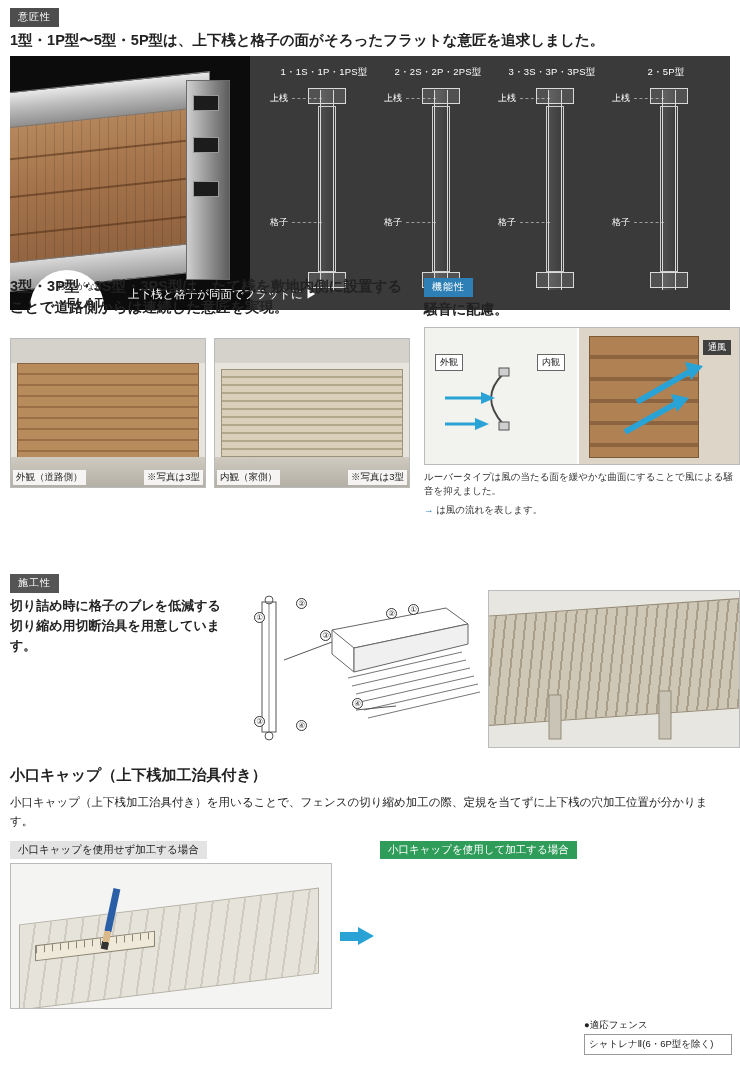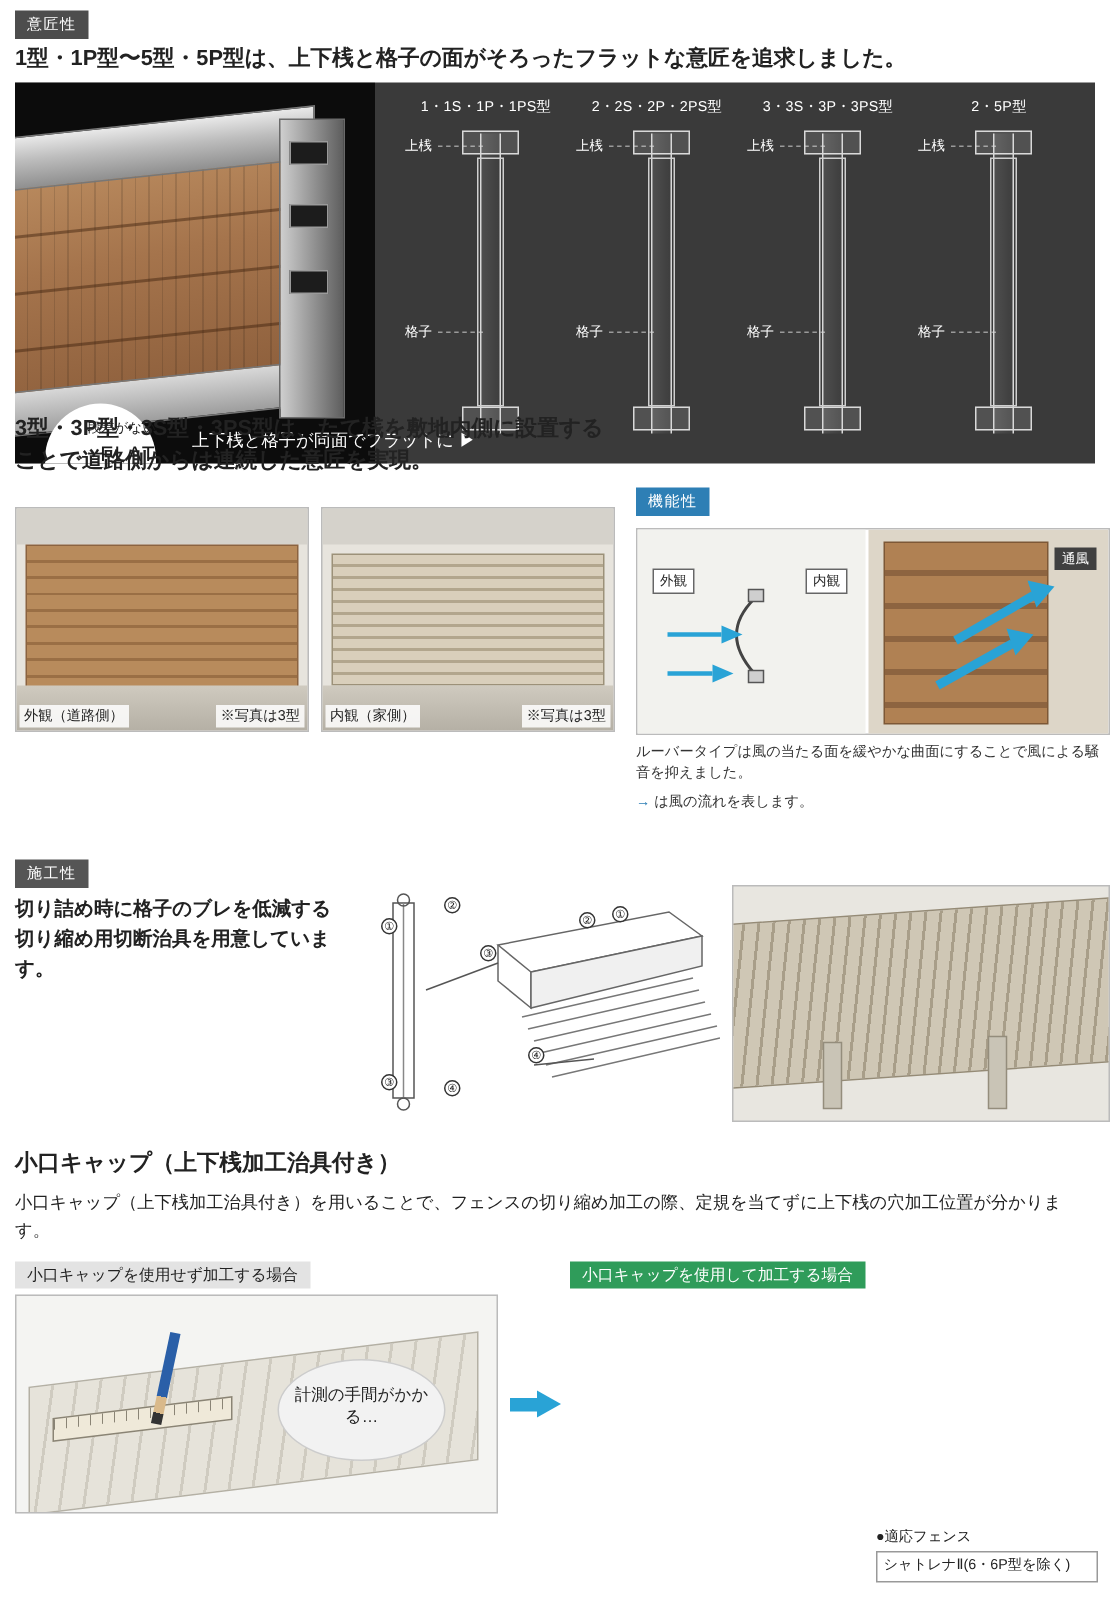--- a/index.html
+++ b/index.html
@@ -140,21 +140,21 @@
     position: absolute; left: 6px; top: 30px; right: 6px; height: 88px;
     background: repeating-linear-gradient(180deg, #d9cfbb 0 6px, #b2a68d 6px 8px);
     border: 1px solid #9c9179;
   }
   .ph .capleft, .ph .capright {
     position: absolute; bottom: 2px; font-size: 9.5px; color: #222; background: rgba(255,255,255,.85); padding: 1px 3px;
   }
   .ph .capleft { left: 2px; }
   .ph .capright { right: 2px; }
 
-  .sec2 .right { position: absolute; left: 414px; top: 0; width: 280px; margin-top: 48px; }
+  .sec2 .right { position: absolute; left: 414px; top: 0; width: 280px; }
   .sec2 .right h4 { font-size: 14px; font-weight: bold; margin-top: 4px; }
   .func-box {
     position: relative; margin-top: 8px; width: 316px; height: 138px;
     border: 1px solid #bbb; background: #fff; overflow: hidden;
   }
   .fb-left { position: absolute; left: 0; top: 0; width: 152px; height: 138px; background: #f2f2ee; }
   .fb-right { position: absolute; right: 0; top: 0; width: 160px; height: 138px; background: #ddd6c8; overflow: hidden; }
   .fb-right .woodp {
     position: absolute; left: 10px; top: 8px; width: 110px; height: 122px;
     background: repeating-linear-gradient(180deg, #b08153 0 18px, #8d6440 18px 22px);
@@ -357,20 +357,21 @@
           <div class="ground"></div>
           <div class="capleft">内観（家側）</div>
           <div class="capright">※写真は3型</div>
         </div>
         <div class="clear"></div>
       </div>
     </div>
 
     <div class="right">
       <span class="tag blue">機能性</span>
+      <h4>騒音に配慮。</h4>
 
       <div class="func-box">
         <div class="fb-left">
           <div class="badge-sm" style="left:10px;top:26px">外観</div>
           <div class="badge-sm" style="right:12px;top:26px">内観</div>
           <svg width="152" height="138" style="position:absolute;left:0;top:0">
             <path d="M78 46 C 62 62, 62 78, 78 96" stroke="#444" stroke-width="2" fill="none"></path>
             <rect x="74" y="40" width="10" height="8" fill="#cfcfcf" stroke="#555"></rect>
             <rect x="74" y="94" width="10" height="8" fill="#cfcfcf" stroke="#555"></rect>
             <line x1="20" y1="70" x2="56" y2="70" stroke="#29a3d6" stroke-width="3"></line>
@@ -451,23 +452,20 @@
     <div class="capbox">
       <div class="capsub" style="left:0;top:0">小口キャップを使用せず加工する場合</div>
       <div class="capsub green" style="left:370px;top:0">小口キャップを使用して加工する場合</div>
 
       <div class="halfbox l">
         <div class="deck"></div>
         <div class="ruler" style="left:24px;top:74px">
             <div class="ticks"></div>
           </div>
         <div class="pencil" style="left:96px;top:24px"></div>
-        <div class="bubble" style="left:174px;top:42px;width:112px;height:68px;padding-top:16px">
-          <span>計測の手間がかかる…</span>
-        </div>
       </div>
 
       <div class="bigarrow">
         <div class="stem"></div>
           <div class="head"></div>
       </div>
 
     </div>
   </div>
 

